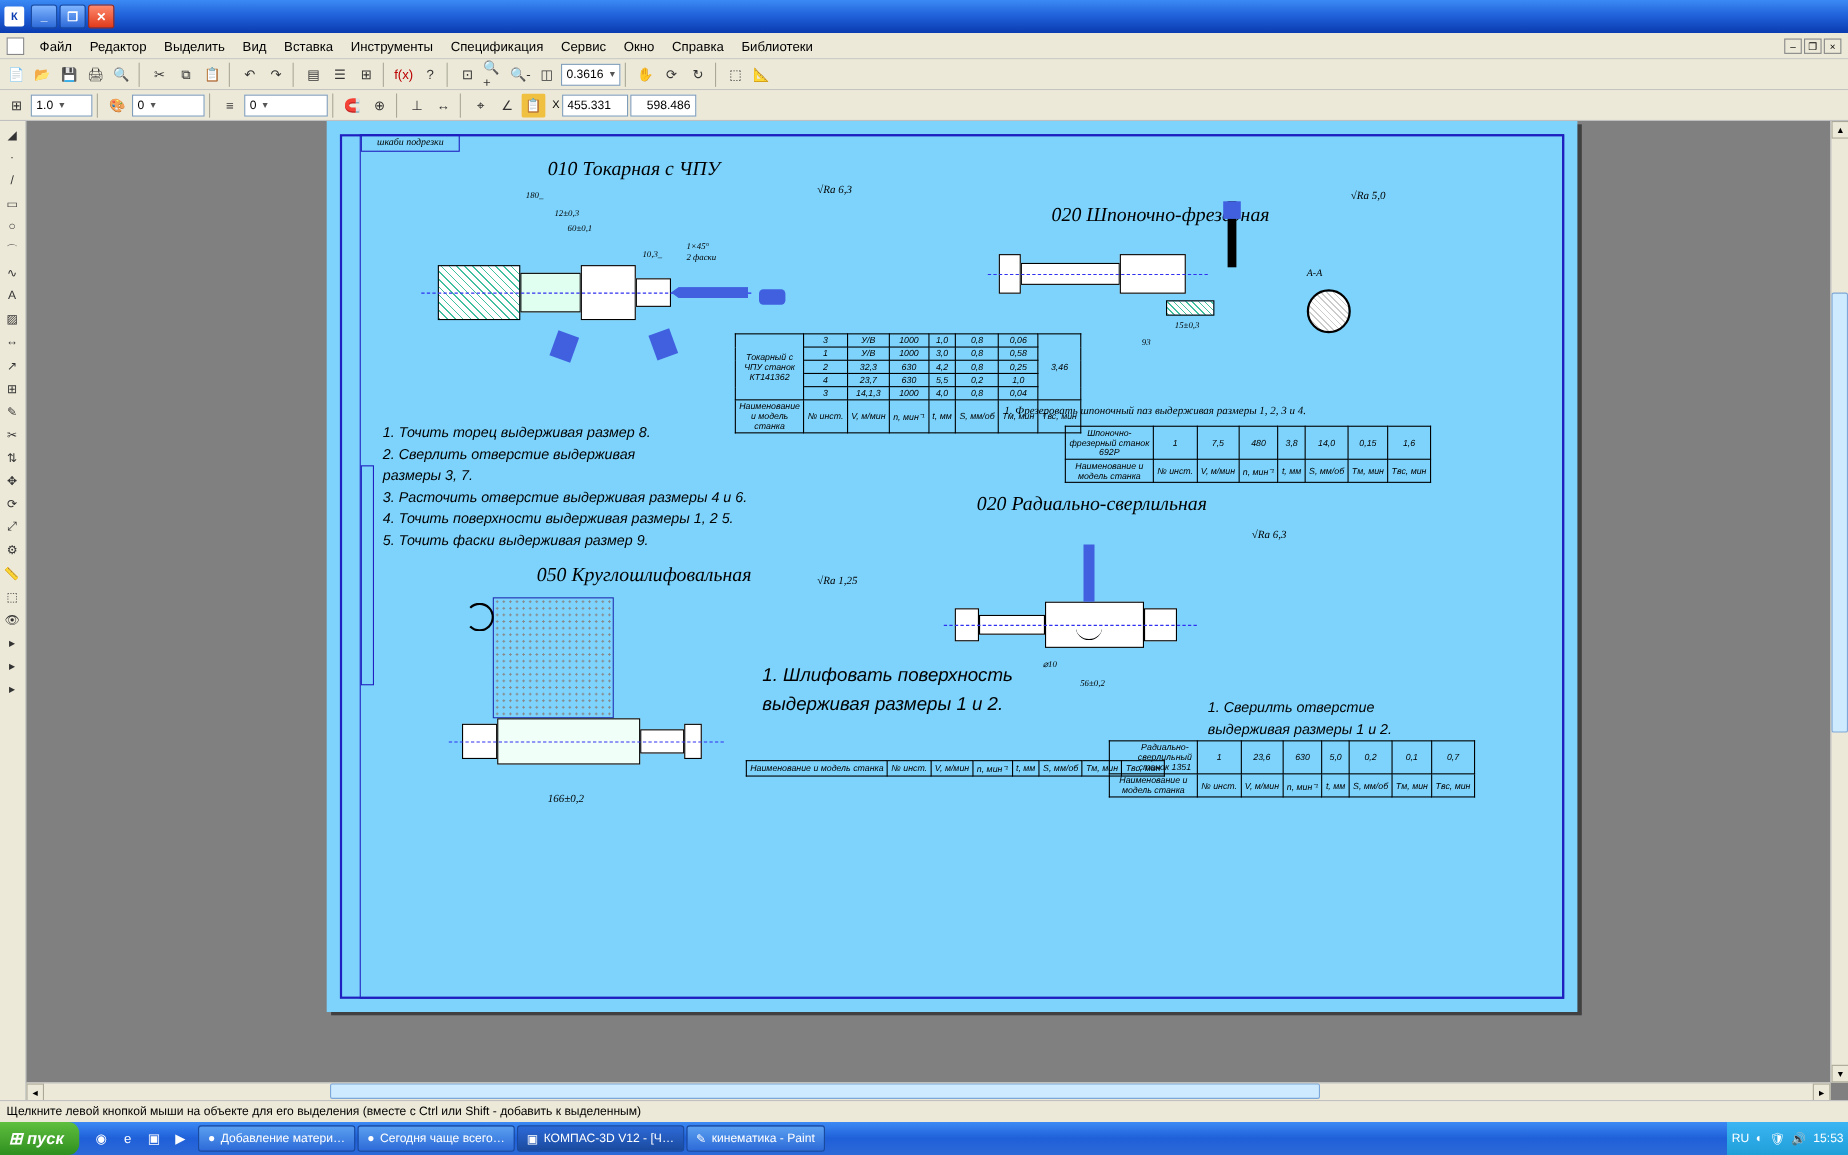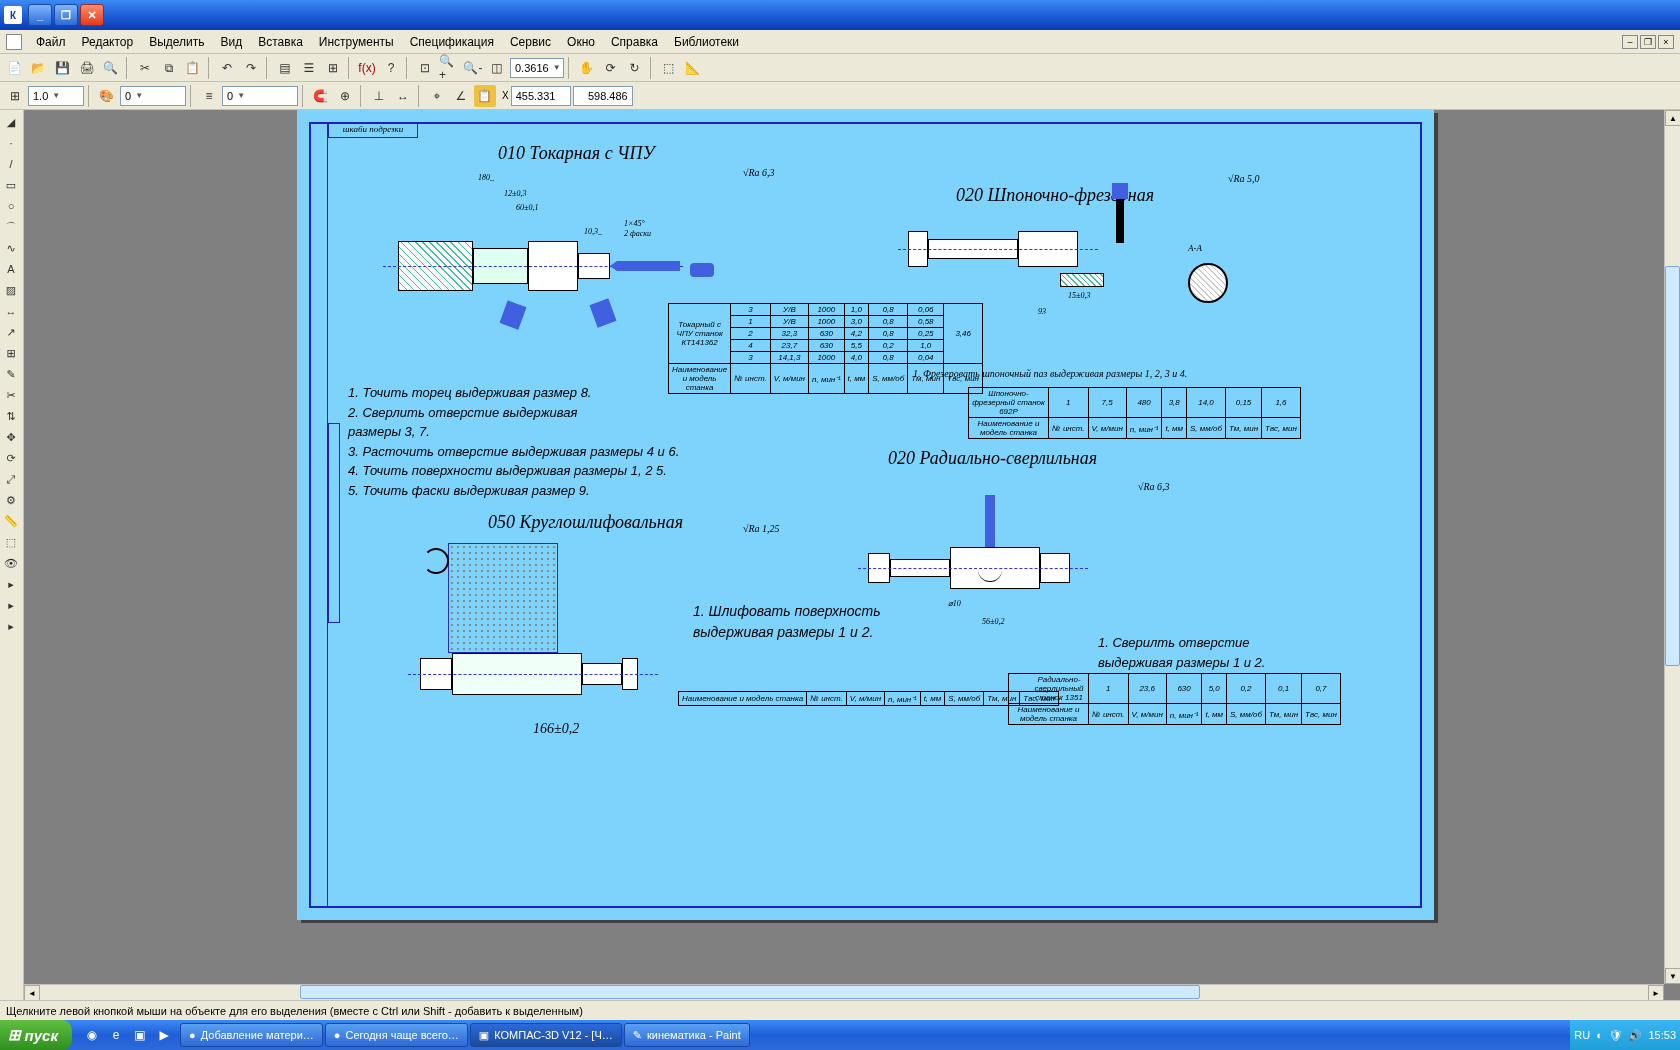--- a/index.html
+++ b/index.html
@@ -401,23 +401,23 @@
 
         <div style="position:absolute; left:120px; top:420px; width:110px; height:110px; border:1px solid #2030b0; background-image:radial-gradient(#888 1px,transparent 1px); background-size:6px 6px;"></div>
 
         <div style="position:absolute; left:95px; top:425px; width:26px; height:26px; border:2px solid #000; border-radius:50%; border-left-color:transparent;"></div>
 
         <div class="shaft" style="left:92px; top:535px; width:32px; height:32px;"></div>
         <div class="shaft" style="left:124px; top:530px; width:130px; height:42px; background:#f0fff8;"></div>
         <div class="shaft" style="left:254px; top:540px; width:40px; height:22px;"></div>
         <div class="shaft" style="left:294px; top:535px; width:16px; height:32px;"></div>
         <div class="centerline" style="left:80px; top:551px; width:250px;"></div>
-        <div class="dwg" style="left:170px; top:598px; font-size:14px;margin-left:35px;">166±0,2</div>
-
-        <div class="dwg op-note" style="left:365px; top:478px; font-size:14px;">
+        <div class="dwg" style="left:170px; top:598px; font-size:10px;">166±0,2</div>
+
+        <div class="dwg op-note" style="left:365px; top:478px; font-size:17px;">
           <div>1. Шлифовать поверхность</div>
           <div>выдерживая размеры 1 и 2.</div>
         </div>
         <div class="dwg" style="left:350px; top:568px;">
           <table class="small">
             <tbody>
             <tr>
                   <td>Наименование и модель станка</td>
                   <td>№ инст.</td>
                   <td>V, м/мин</td>

